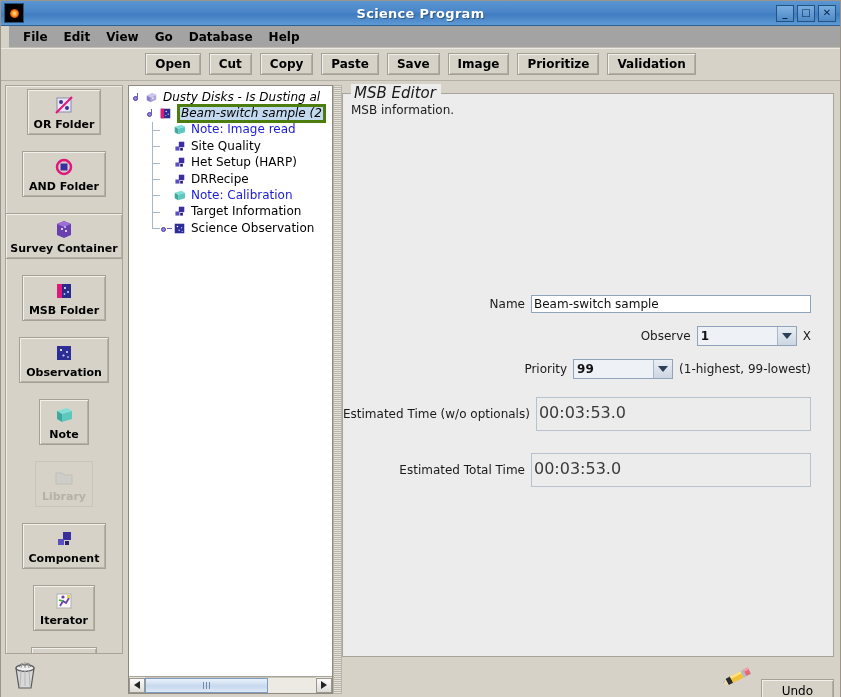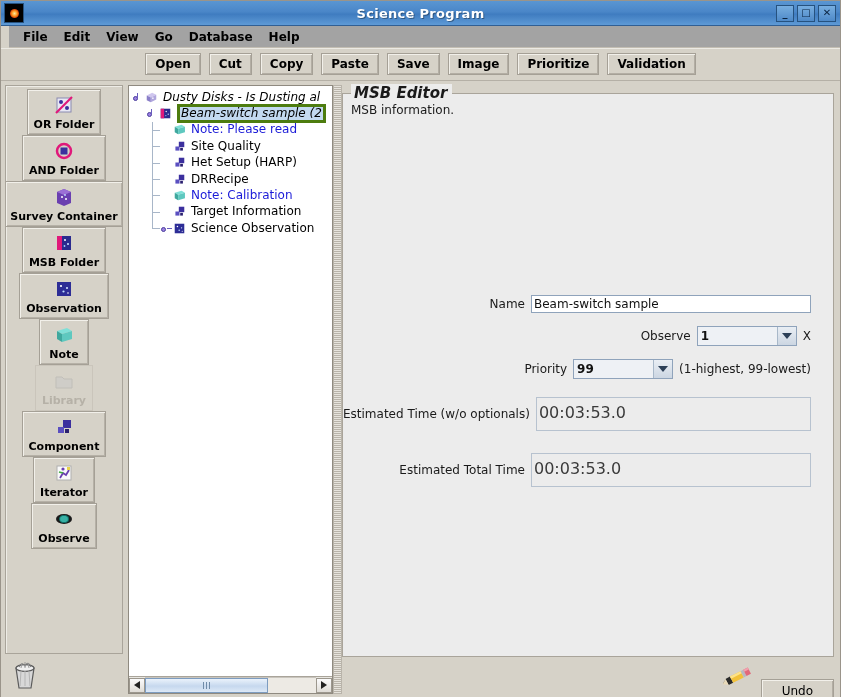--- a/index.html
+++ b/index.html
@@ -137,21 +137,21 @@
   }
   .palette {
     flex: 1 1 auto;
     border: 1px solid #a9a49a;
     background: #d6d2c8;
     box-shadow: inset 1px 1px 0 #eeece6;
     display: flex;
     flex-direction: column;
     align-items: center;
     padding-top: 3px;
-    gap: 0;
+    gap: 16px;
     overflow: hidden;
   }
   .pal-btn {
     border: 1px solid #a5a096;
     box-shadow: inset 1px 1px 0 #f2f0ea, inset -1px -1px 0 #b6b1a7;
     background: #d6d2c8;
     display: flex;
     flex-direction: column;
     align-items: center;
     justify-content: center;
@@ -319,21 +319,21 @@
     margin-top: 8px;
     padding: 0;
     min-height: 0;
   }
   .editor-legend {
     position: absolute;
     top: -10px; left: 8px;
     background: #ececec;
     padding: 0 5px 0 3px;
     font-size: 15px;
-    font-weight: bold;
+    font-weight: normal;
     font-style: italic;
     color: #1a1a1a;
   }
   .editor-subtitle {
     margin: 9px 0 0 8px;
     font-size: 12px;
     color: #1a1a1a;
   }
 
   .form {
@@ -617,21 +617,21 @@
           </div>
           <div class="tree-row" style="padding-left: 32px;">
             <div class="tline" style="left: 23px; top: 0px; width: 1px; height: 17px;"></div>
             <div class="tline" style="left: 23px; top: 8px; width: 8px; height: 1px;"></div>
             <div class="handle"></div>
             <div class="tree-icon"><svg width="15" height="15" viewBox="0 0 22 22">
                 <polygon points="4,7 14,4 19,7 9,10" fill="#7fe0d8"></polygon>
                 <polygon points="4,7 9,10 9,18 4,15" fill="#3fa89e"></polygon>
                 <polygon points="9,10 19,7 19,15 9,18" fill="#5ec8bf"></polygon>
               </svg></div>
-            <span class="tree-label note">Note: Please read</span>
+            <span class="tree-label note">Note: Image read</span>
           </div>
           <div class="tree-row" style="padding-left: 32px;">
             <div class="tline" style="left: 23px; top: 0px; width: 1px; height: 17px;"></div>
             <div class="tline" style="left: 23px; top: 8px; width: 8px; height: 1px;"></div>
             <div class="handle"></div>
             <div class="tree-icon"><svg width="15" height="15" viewBox="0 0 22 22">
                 <rect x="10" y="4" width="8" height="8" fill="#3b2f9e"></rect>
                 <rect x="5" y="11" width="6" height="6" fill="#5a4fc0"></rect>
                 <rect x="12" y="13" width="4" height="4" fill="#2a2070"></rect>
               </svg></div>

